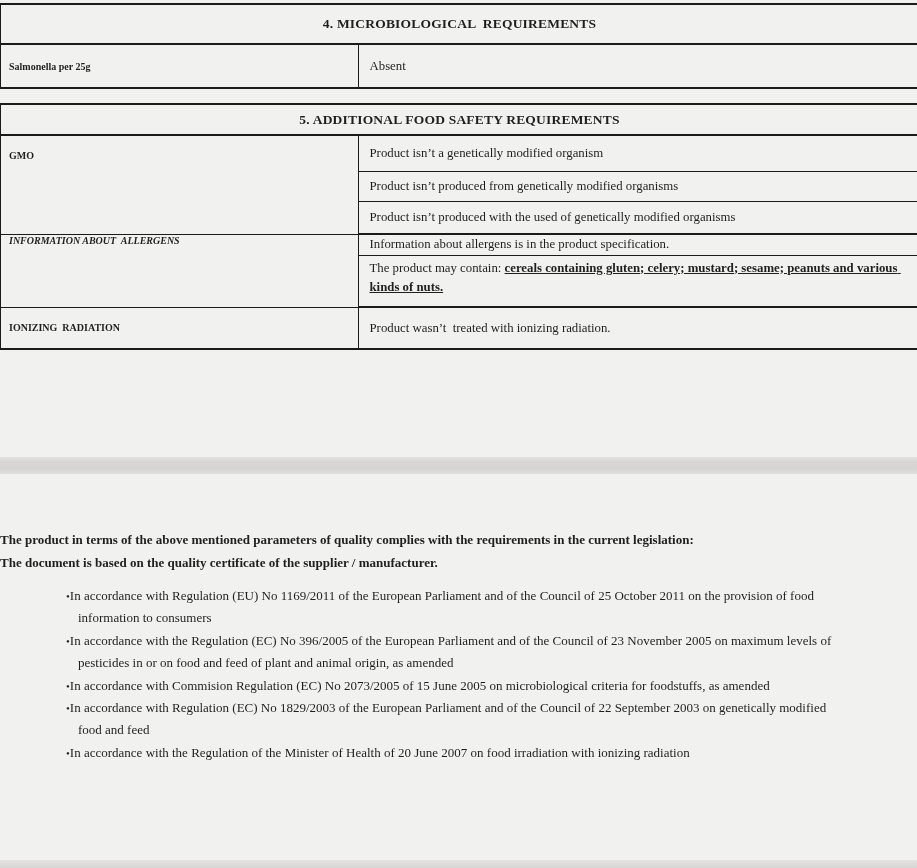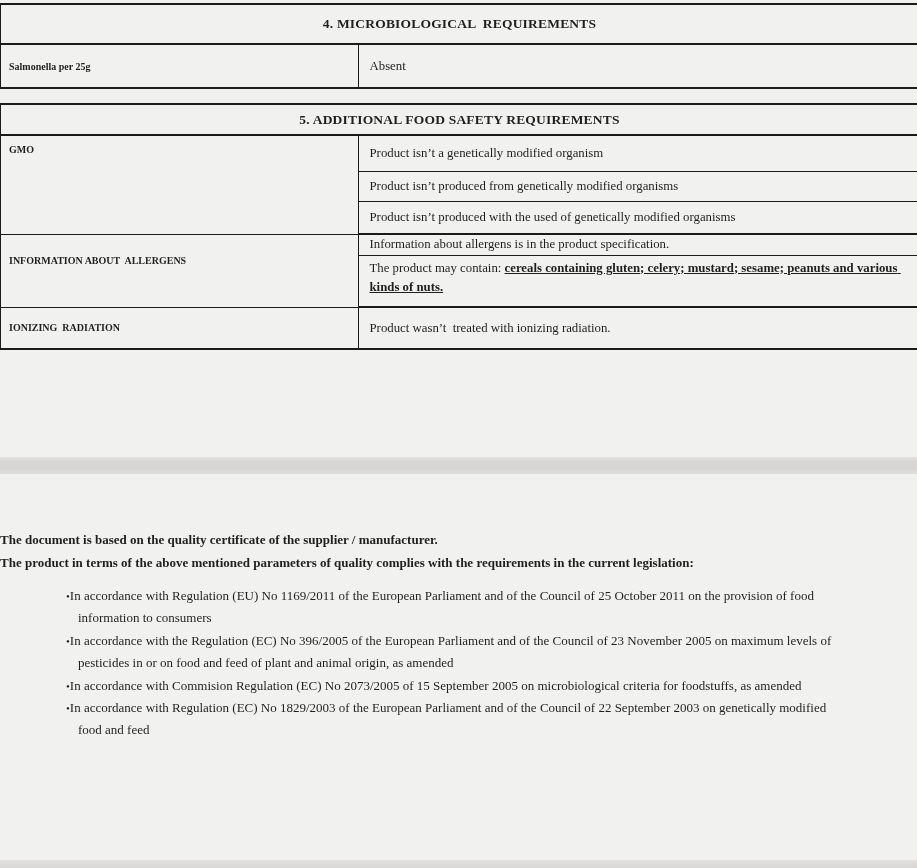--- a/index.html
+++ b/index.html
@@ -52,22 +52,22 @@
     font-size: 10px;
   }
   td.val {
     padding-left: 11px;
     padding-right: 8px;
     font-size: 12.8px;
   }
   tr.thin-b > td  { border-bottom: 1px solid #1b1b1b; }
   tr.thick-b > td { border-bottom: 2px solid #1b1b1b; }
   td.top-align { vertical-align: top; }
-  td.pad-top-10 { padding-top: 8px; }
-  td.pad-top-4  { padding-top: 20px; }
+  td.pad-top-10 { padding-top: 14px; }
+  td.pad-top-4  { padding-top: 0; font-style: italic; }
 
   .t1 { top: 3px; }
   .t2 { top: 103px; }
 
   .t1 .hdr-row   { height: 40px; }
   .t1 .data-row  { height: 44px; }
 
   .t2 .hdr-row   { height: 31px; }
   .t2 .gmo-r1    { height: 36px; }
   .t2 .gmo-r2    { height: 30px; }
@@ -178,25 +178,26 @@
     <tr class="ion-r">
       <td class="lbl">IONIZING  RADIATION</td>
       <td class="val">Product wasn’t  treated with ionizing radiation.</td>
     </tr>
   </tbody>
     </table>
 
   <div class="band band-mid"></div>
 
   <div class="legal">
+    <p>The product in terms of the above mentioned parameters of quality complies with the requirements in the current legislation:</p>
     <p>The document is based on the quality certificate of the supplier / manufacturer.</p>
-    <p>The product in terms of the above mentioned parameters of quality complies with the requirements in the current legislation:</p>
     <ul>
       <li>In accordance with Regulation (EU) No 1169/2011 of the European Parliament and of the Council of 25 October 2011 on the provision of food information to consumers</li>
       <li>In accordance with the Regulation (EC) No 396/2005 of the European Parliament and of the Council of 23 November 2005 on maximum levels of pesticides in or on food and feed of plant and animal origin, as amended</li>
-      <li>In accordance with Commision Regulation (EC) No 2073/2005 of 15 September 2005 on microbiological criteria for foodstuffs, as amended</li>
+      <li>In accordance with Commision Regulation (EC) No 2073/2005 of 15 June 2005 on microbiological criteria for foodstuffs, as amended</li>
       <li>In accordance with Regulation (EC) No 1829/2003 of the European Parliament and of the Council of 22 September 2003 on genetically modified food and feed</li>
+      <li>In accordance with the Regulation of the Minister of Health of 20 June 2007 on food irradiation with ionizing radiation</li>
     </ul>
   </div>
 
   <div class="band band-bottom"></div>
 
 </div>
 
 </body></html>

